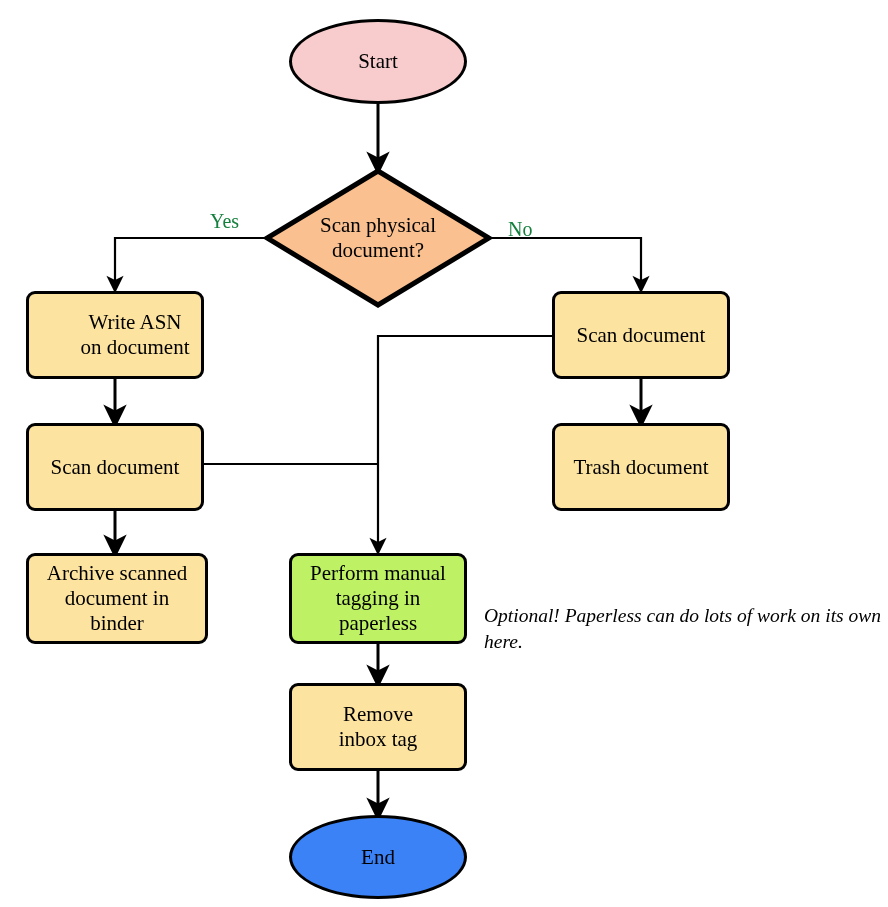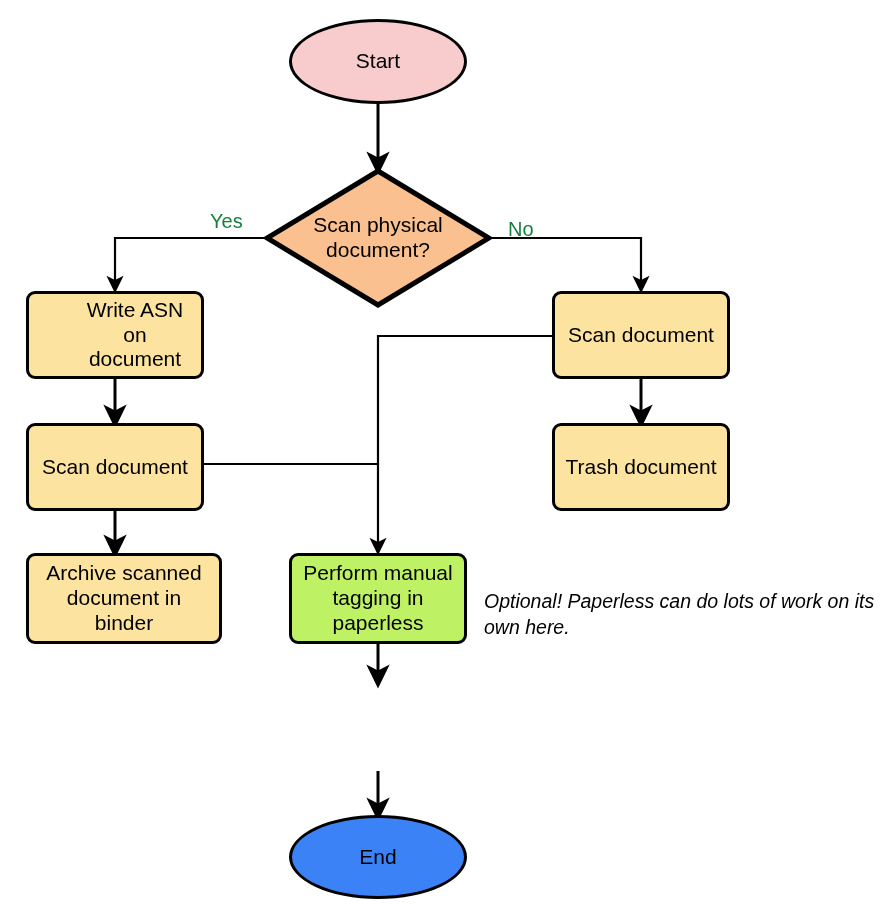--- a/index.html
+++ b/index.html
@@ -13,20 +13,21 @@
     height: 907px;
     font-family: "Liberation Sans", sans-serif;
     color: #000000;
     overflow: hidden;
   }
   #flowchart {
     position: relative;
     width: 888px;
     height: 907px;
     background: #ffffff;
+    font-family: Liberation Serif, serif;
   }
   #edges {
     position: absolute;
     left: 0;
     top: 0;
     width: 888px;
     height: 907px;
   }
   .node {
     position: absolute;
@@ -136,40 +137,44 @@
 
   <div class="node process" style="left:26px; top:291px; width:178px; height:88px; background:#fce3a0;padding-left:40px;">
     <span class="node-label">Write ASN
 on document</span>
   </div>
 
   <div class="node process" style="left:26px; top:423px; width:178px; height:88px; background:#fce3a0;">
     <span class="node-label">Scan document</span>
   </div>
 
-  <div class="node process" style="left:26px; top:553px; width:196px; height:91px; background:#fce3a0;border-radius:9px;">
+  <div class="node process" style="left:26px; top:553px; width:182px; height:91px; background:#fce3a0;border-radius:9px;">
     <span class="node-label">Archive scanned
 document in
 binder</span>
   </div>
 
   <div class="node process" style="left:552px; top:291px; width:178px; height:88px; background:#fce3a0;">
     <span class="node-label">Scan document</span>
   </div>
 
   <div class="node process" style="left:552px; top:423px; width:178px; height:88px; background:#fce3a0;">
     <span class="node-label">Trash document</span>
   </div>
 
   <div class="node process" style="left:289px; top:553px; width:178px; height:91px; background:#bef264;">
     <span class="node-label">Perform manual
 tagging in
 paperless</span>
   </div>
 
+  <div class="node process" style="left:289px; top:683px; width:178px; height:88px; background:#fce3a0;">
+    <span class="node-label">Remove
+inbox tag</span>
+  </div>
 
   <div class="node terminator" style="left:289px; top:815px; width:178px; height:84px; background:#3b82f6;">
     <span class="node-label">End</span>
   </div>
 
-  <div class="annotation" style="left:484px; top:589px; width:404px;">Optional! Paperless can do lots of work on its own here.</div>
+  <div class="annotation" style="left:484px; top:603px; width:404px;">Optional! Paperless can do lots of work on its own here.</div>
 
 </div>
 
 </body></html>

